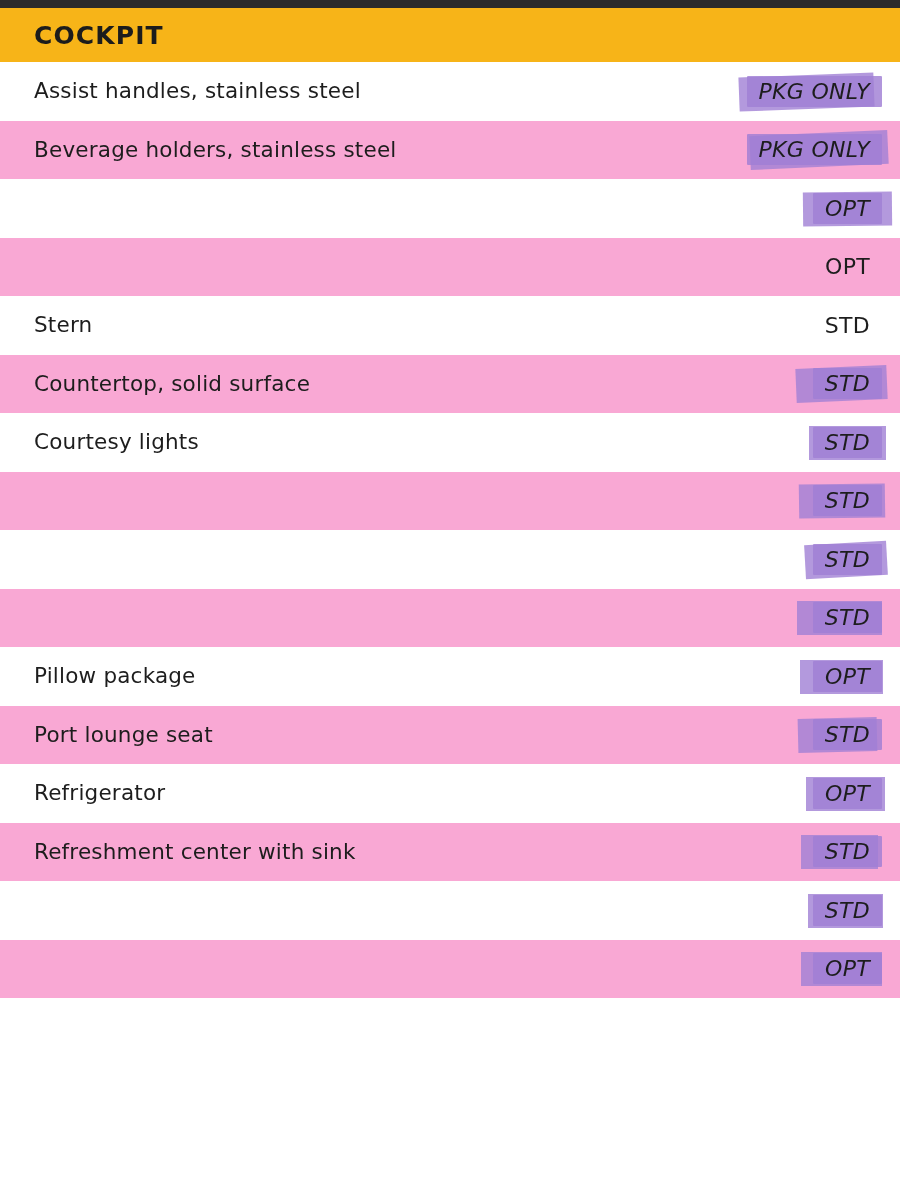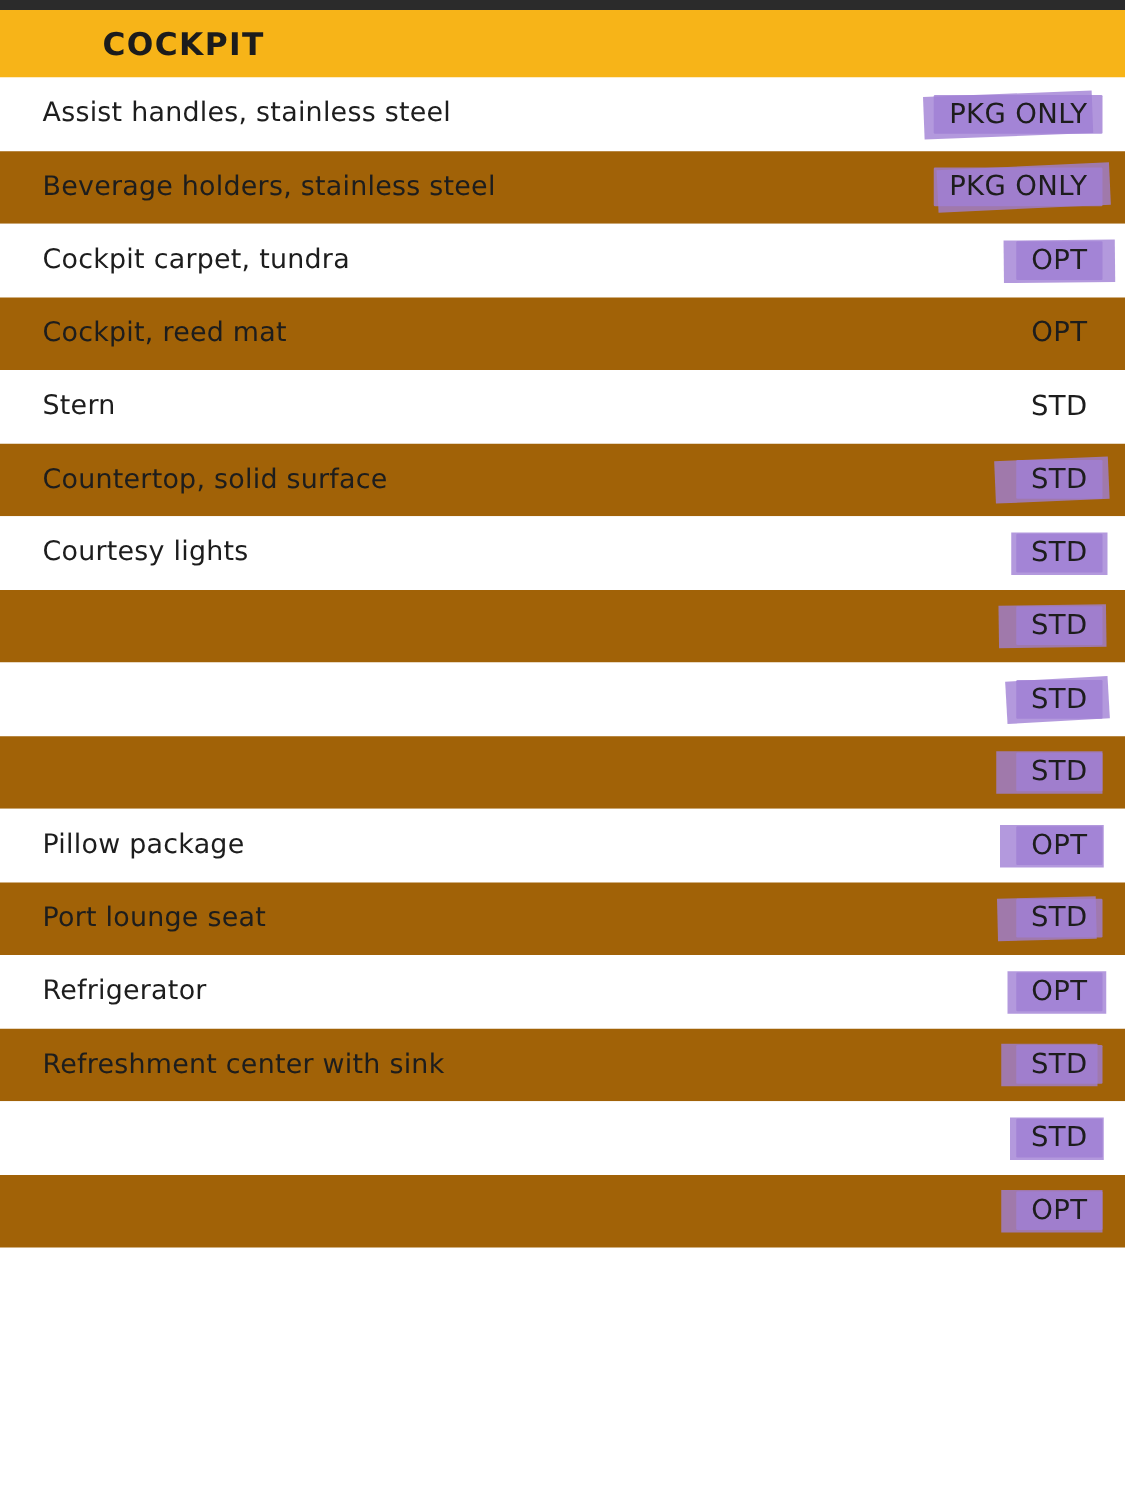--- a/index.html
+++ b/index.html
@@ -32,37 +32,36 @@
     align-items: center;
     padding-left: 34px;
     box-sizing: border-box;
   }
   .section-header .title {
     font-family: "DejaVu Sans", sans-serif;
     font-size: 25px;
     font-weight: bold;
     letter-spacing: 1.1px;
     color: #1c1c1c;
-    margin-left: 48px;
   }
   .rows {
     width: 100%;
     border-radius: 25px;
   }
   .row {
     position: relative;
     height: 58.5px;
     display: flex;
     align-items: center;
     box-sizing: border-box;
     padding-left: 34px;
     padding-right: 18px;
   }
   .row.alt {
-    background: #a16207;
+    background: #f9a8d4;
   }
   .row.plain {
     background: #ffffff;
   }
   .row .label {
     font-size: 21.5px;
     color: #1d1d1d;
     letter-spacing: 0.2px;
     line-height: 1.1;
     white-space: nowrap;
@@ -94,20 +93,21 @@
     right: 0;
     top: 2px;
     bottom: 2px;
     background: #a07fd4;
     opacity: 0.82;
     z-index: -1;
     border-radius: 1px;
   }
   .value.hl {
     z-index: 0;
+    font-style: italic;
   }
   .value.none::before {
     display: none;
   }
   .footer-space {
     background: #ffffff;
     width: 100%;
   }
 </style>
 </head>
@@ -129,28 +129,26 @@
         </div>
       </div>
       <div class="row alt">
         <span class="label">Beverage holders, stainless steel</span>
         <div class="value-wrap" style="position: absolute;">
           <span class="value hl" style="--hl: #a07fd4; position: relative; z-index: 2;">PKG ONLY</span>
           <span style="position: absolute; background: rgb(160, 127, 212); opacity: 0.8; z-index: 0; pointer-events: none; width: 137.6px; height: 34px; left: 127.7px; top: 12.5px; transform: rotate(-2.6deg);"></span>
         </div>
       </div>
       <div class="row plain">
-        <span class="label">Cockpit carpet, tundra</span>
         <div class="value-wrap" style="position: absolute;">
           <span class="value hl" style="--hl: #a07fd4; position: relative; z-index: 2;">OPT</span>
           <span style="position: absolute; background: rgb(160, 127, 212); opacity: 0.8; z-index: 0; pointer-events: none; width: 88.5px; height: 34px; left: 181.25px; top: 12.5px; transform: rotate(-0.6deg);"></span>
         </div>
       </div>
       <div class="row alt">
-        <span class="label">Cockpit, reed mat</span>
         <div class="value-wrap">
           <span class="value none">OPT</span>
         </div>
       </div>
       <div class="row plain">
         <span class="label">Stern</span>
         <div class="value-wrap">
           <span class="value none">STD</span>
         </div>
       </div>

